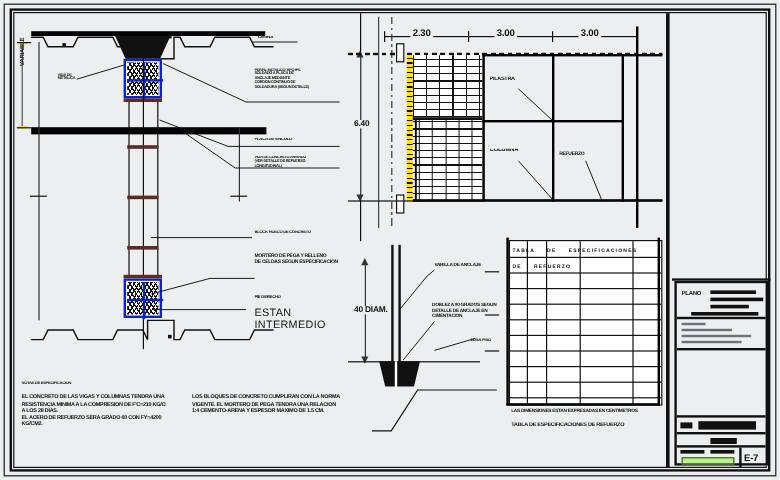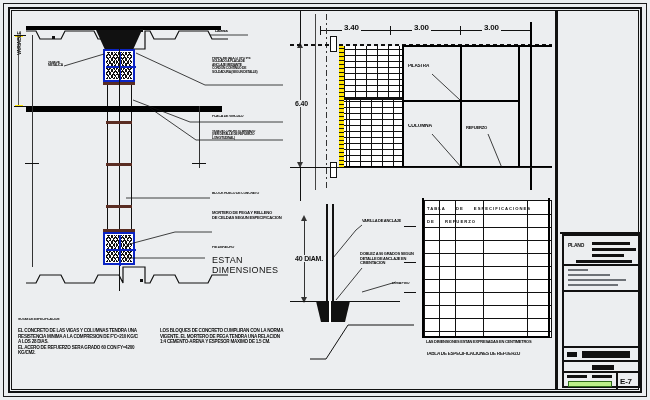--- a/index.html
+++ b/index.html
@@ -171,21 +171,21 @@
 LONGITUDINAL)</div>
 
   <div class="blocktext" style="left:212px;top:192px;width:74px;height:6px;font-size:3.5px;">BLOCK HUECO DE CONCRETO</div>
 
   <div class="blocktext" style="left:212px;top:210px;width:78px;height:12px;font-size:4.2px;line-height:5px;">MORTERO DE PEGA Y RELLENO
 DE CELDAS SEGUN ESPECIFICACION</div>
 
   <div class="blocktext" style="left:212px;top:246px;width:46px;height:6px;font-size:3.6px;">PIE DERECHO</div>
 
   <div class="txt" style="left:212px;top:255px;font-size:9px;letter-spacing:0.3px;">ESTAN</div>
-  <div class="txt" style="left:212px;top:265px;font-size:9px;letter-spacing:0.3px;">DIMENSIONES</div>
+  <div class="txt" style="left:212px;top:265px;font-size:9px;letter-spacing:0.3px;">INTERMEDIO</div>
 
   <div class="blocktext" style="left:18px;top:318px;width:80px;height:5px;font-size:3.4px;">NOTAS DE ESPECIFICACION</div>
 
   <div class="blocktext" style="left:18px;top:328px;width:120px;height:28px;font-size:4.6px;line-height:5.6px;">EL CONCRETO DE LAS VIGAS Y COLUMNAS TENDRA UNA
 RESISTENCIA MINIMA A LA COMPRESION DE F'C=210 KG/CM2
 A LOS 28 DIAS.
 EL ACERO DE REFUERZO SERA GRADO 60 CON FY=4200
 KG/CM2.</div>
 
   <div class="blocktext" style="left:160px;top:328px;width:130px;height:24px;font-size:4.6px;line-height:5.6px;">LOS BLOQUES DE CONCRETO CUMPLIRAN CON LA NORMA
@@ -193,21 +193,21 @@
 1:4 CEMENTO-ARENA Y ESPESOR MAXIMO DE 1.5 CM.</div>
 
   <div id="elev" style="position:absolute;left:302px;top:12px;width:250px;height:180px;">
 
     <div class="ln hl" style="left:18px;top:18px;width:210px;"></div>
     <div class="dimtick" style="left:18px;top:14px;height:9px;"></div>
     <div class="dimtick" style="left:88px;top:14px;height:9px;"></div>
     <div class="dimtick" style="left:158px;top:14px;height:9px;"></div>
     <div class="dimtick" style="left:228px;top:14px;height:9px;"></div>
 
-    <div class="txt red" style="left:40px;top:11px;font-size:8px;font-weight:bold;background:#eceef0;padding:0 2px;">3.40</div>
+    <div class="txt red" style="left:40px;top:11px;font-size:8px;font-weight:bold;background:#eceef0;padding:0 2px;">2.30</div>
     <div class="txt red" style="left:110px;top:11px;font-size:8px;font-weight:bold;background:#eceef0;padding:0 2px;">3.00</div>
     <div class="txt red" style="left:180px;top:11px;font-size:8px;font-weight:bold;background:#eceef0;padding:0 2px;">3.00</div>
 
     <div class="ln vl" style="left:-2px;top:33px;height:122px;background:#444;"></div>
     <svg style="left:-6px;top:30px;" width="10" height="130">
       <polygon points="4,0 1,6 7,6" fill="#333"></polygon>
       <polygon points="4,126 1,120 7,120" fill="#333"></polygon>
     </svg>
     <div class="txt bluetxt" style="left:-8px;top:88px;font-size:7px;font-weight:bold;background:#eceef0;padding:0 1px;">6.40</div>
 

